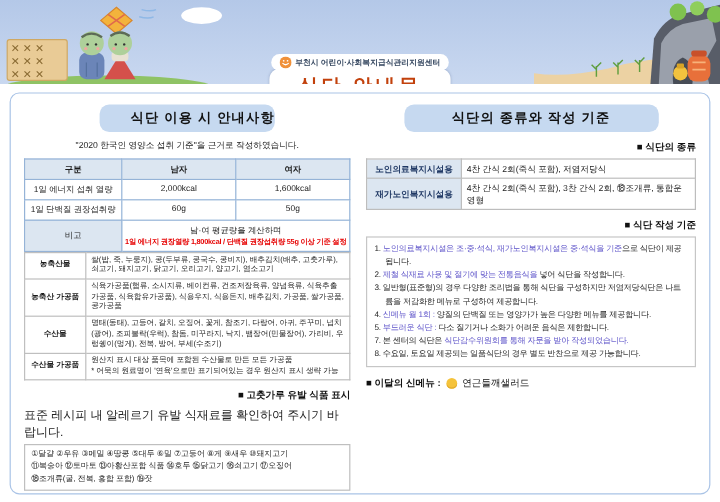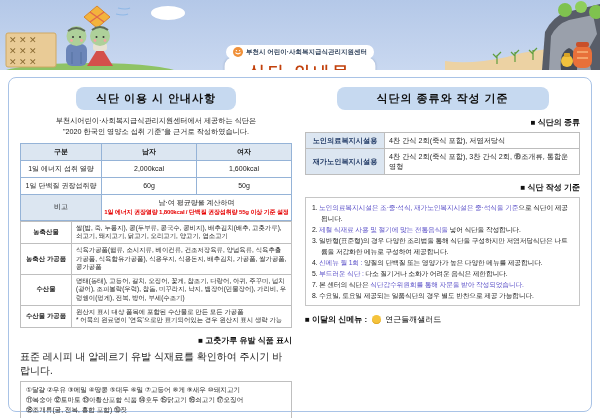--- a/index.html
+++ b/index.html
@@ -22,21 +22,21 @@
   
   .content{position:absolute;top:77px;left:8px;width:584px;height:335px;box-sizing:border-box;
            border:1.5px solid #a9c3e6;border-radius:8px;background:#fff;
            display:flex;gap:13px;padding:8px 11px;}
   .col{box-sizing:border-box;}
   .col-left{width:272px;flex:none;}
   .col-right{flex:1;min-width:0;}
 
   .section-pill{margin:1px auto 6px;background:#c6d9f0;border-radius:8px;text-align:center;
                 font-weight:bold;font-size:11px;color:#111;padding:4px 0;letter-spacing:1px;}
-  .pill-left{width:160px;}
+  .pill-left{width:146px;text-align:right;}
   .pill-right{width:212px;}
 
   .intro{text-align:center;font-size:7.2px;line-height:1.5;color:#222;margin:2px 0 5px;}
 
   table{border-collapse:collapse;width:100%;border-radius:17px;}
   td,th{vertical-align:middle;}
 
   .t1{font-size:7px;}
   .t1 th,.t1 td{border:1px solid #95b3d7;text-align:center;padding:3px 2px;}
   .t1 th{background:#dce6f1;font-weight:bold;}
@@ -148,21 +148,20 @@
       <span>부천시 어린이·사회복지급식관리지원센터</span>
     </div>
   </div>
 
   <div class="content">
 
     <div class="col col-left">
       <div class="section-pill pill-left">식단 이용 시 안내사항</div>
 
       <div class="intro">
-        <div>부천시어린이·사회복지급식관리지원센터에서 제공하는 식단은</div>
         <div>"2020 한국인 영양소 섭취 기준"을 근거로 작성하였습니다.</div>
       </div>
 
       <table class="t1">
         <tbody>
             <tr>
           <th class="c-label">구분</th>
           <th>남자</th>
           <th>여자</th>
         </tr>

